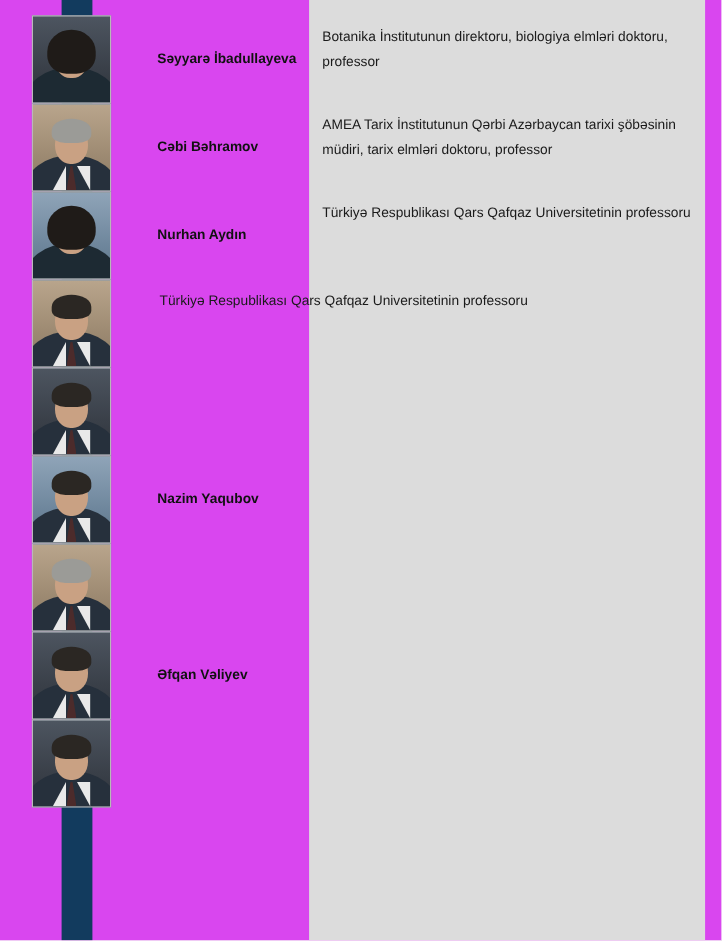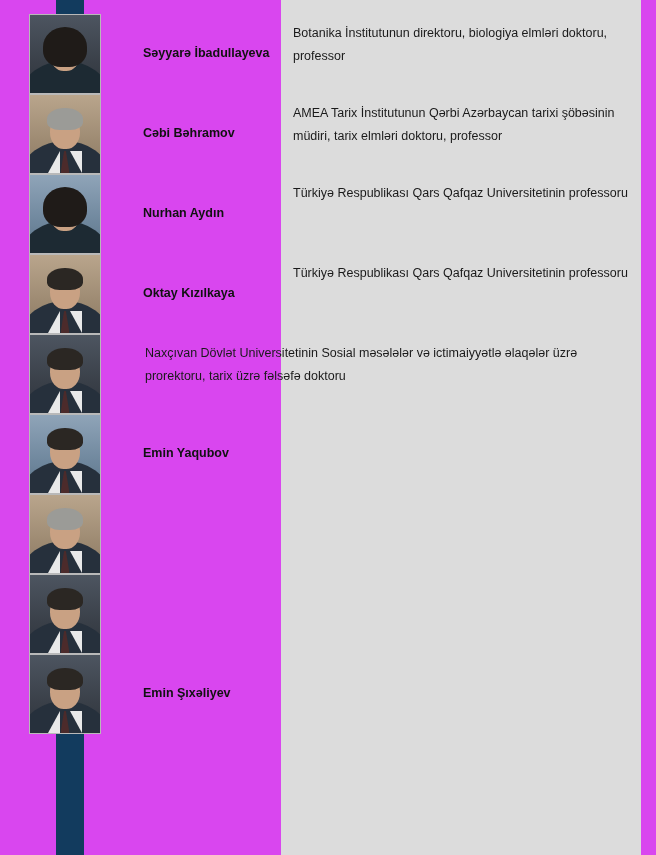--- a/index.html
+++ b/index.html
@@ -247,59 +247,53 @@
         <div class="photo warm">
           <div class="bg"></div>
           <div class="shoulders"></div>
           <div class="collar-l"></div>
           <div class="collar-r"></div>
           <div class="tie"></div>
           <div class="head"></div>
           <div class="hair"></div>
         </div>
       </div>
-      <div class="name-cell">
-        <span class="name">Oktay Kızılkaya</span>
-      </div>
       <div class="desc-cell">
         <span class="desc">Türkiyə Respublikası Qars Qafqaz Universitetinin professoru</span>
       </div>
     </div>
 
     <div class="row">
       <div class="photo-cell">
         <div class="photo dark">
           <div class="bg"></div>
           <div class="shoulders"></div>
           <div class="collar-l"></div>
           <div class="collar-r"></div>
           <div class="tie"></div>
           <div class="head"></div>
           <div class="hair"></div>
         </div>
       </div>
-      <div class="desc-cell">
-        <span class="desc">Naxçıvan Dövlət Universitetinin Sosial məsələlər və ictimaiyyətlə əlaqələr üzrə prorektoru, tarix üzrə fəlsəfə doktoru</span>
-      </div>
     </div>
 
     <div class="row">
       <div class="photo-cell">
         <div class="photo blue">
           <div class="bg"></div>
           <div class="shoulders"></div>
           <div class="collar-l"></div>
           <div class="collar-r"></div>
           <div class="tie"></div>
           <div class="head"></div>
           <div class="hair"></div>
         </div>
       </div>
       <div class="name-cell">
-        <span class="name">Emin Yaqubov</span>
+        <span class="name">Nazim Yaqubov</span>
       </div>
     </div>
 
     <div class="row">
       <div class="photo-cell">
         <div class="photo grey warm">
           <div class="bg"></div>
           <div class="shoulders"></div>
           <div class="collar-l"></div>
           <div class="collar-r"></div>
@@ -315,33 +309,33 @@
         <div class="photo dark">
           <div class="bg"></div>
           <div class="shoulders"></div>
           <div class="collar-l"></div>
           <div class="collar-r"></div>
           <div class="tie"></div>
           <div class="head"></div>
           <div class="hair"></div>
         </div>
       </div>
+      <div class="name-cell">
+        <span class="name">Əfqan Vəliyev</span>
+      </div>
     </div>
 
     <div class="row">
       <div class="photo-cell">
         <div class="photo dark">
           <div class="bg"></div>
           <div class="shoulders"></div>
           <div class="collar-l"></div>
           <div class="collar-r"></div>
           <div class="tie"></div>
           <div class="head"></div>
           <div class="hair"></div>
         </div>
-      </div>
-      <div class="name-cell">
-        <span class="name">Emin Şıxəliyev</span>
       </div>
     </div>
 
   </div>
 </div>
 
 </body></html>

